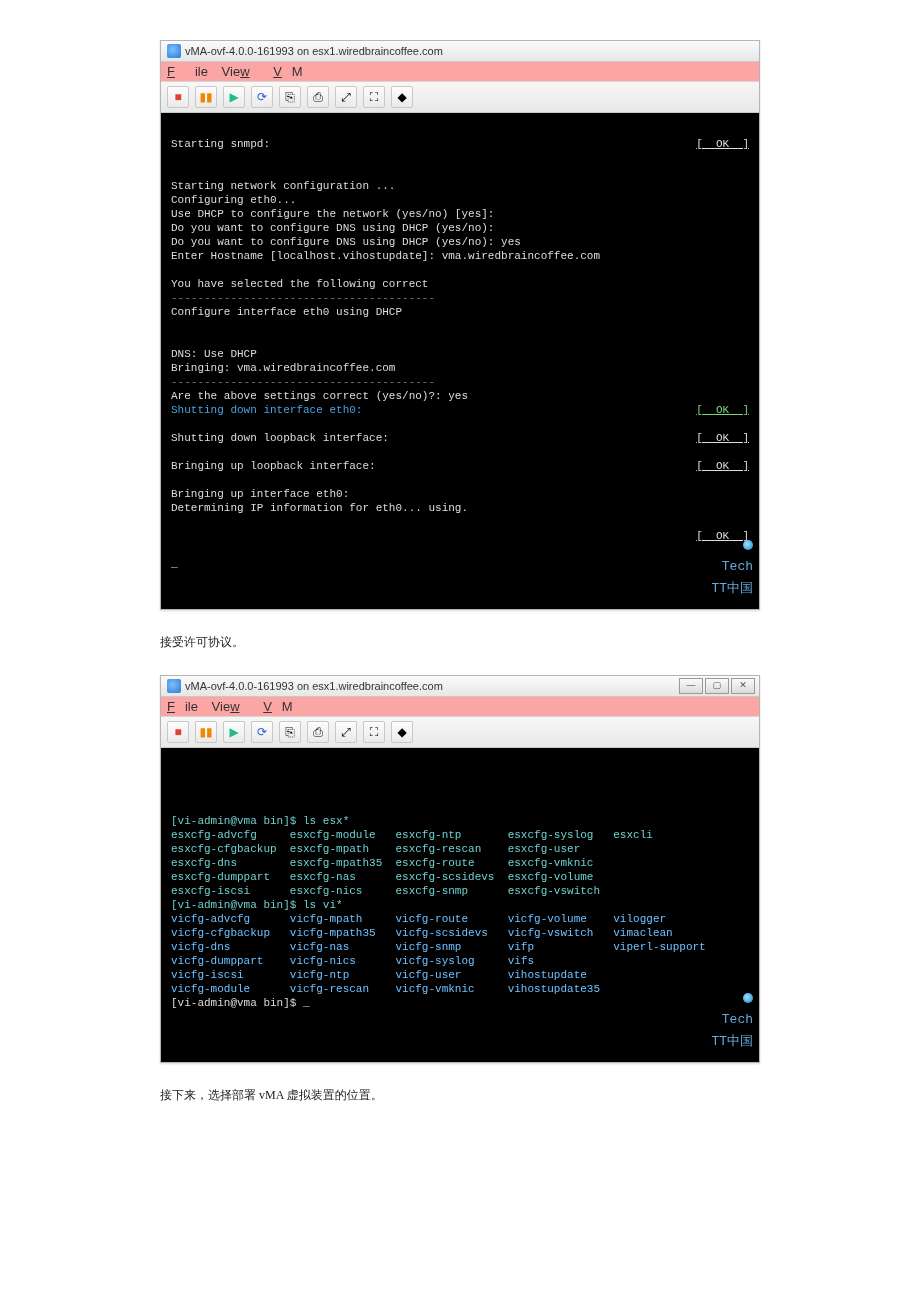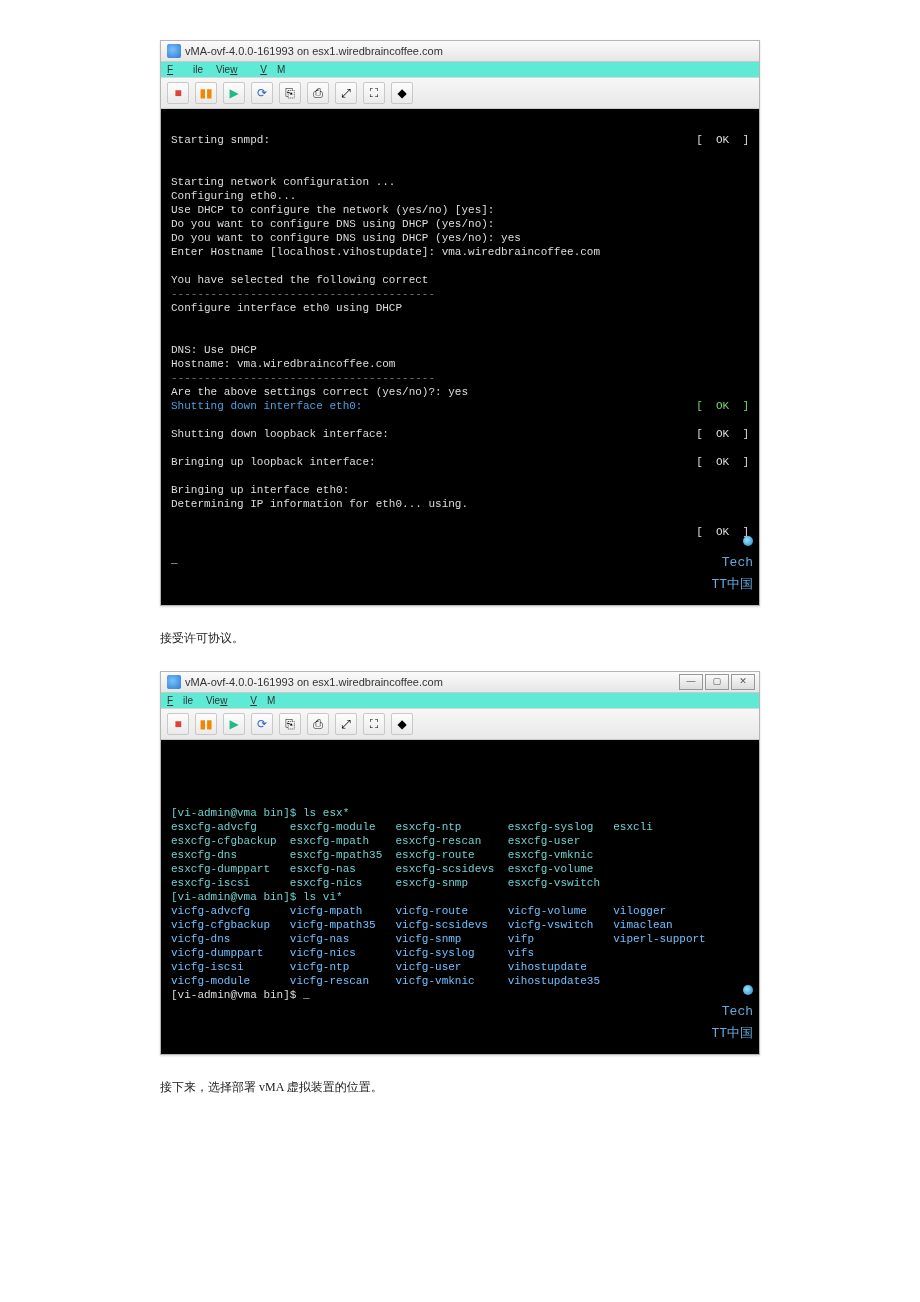--- a/index.html
+++ b/index.html
@@ -46,23 +46,23 @@
     text-align: center;
     color: #555;
   }
   .vm-icon {
     width: 14px;
     height: 14px;
     background: radial-gradient(circle at 40% 40%, #7cc0ff, #2a7bd1);
     border-radius: 2px;
   }
   .menubar {
-    background: #5eead4;
+    background: #fca5a5;
     padding: 2px 6px;
-    font-size: 10px;
+    font-size: 13px;
     color: #333;
     border-bottom: 1px solid #d6d6d6;
   }
   .menubar span { margin-right: 10px; }
   .under { text-decoration: underline; }
   .toolbar {
     background: linear-gradient(#f7f7f7,#e8e8e8);
     padding: 4px 6px;
     border-bottom: 1px solid #c9c9c9;
     display: flex;
@@ -93,21 +93,21 @@
     padding: 10px;
     min-height: 280px;
     white-space: pre;
     overflow: hidden;
     position: relative;
   }
   .console .ok { color: #7ad47a; }
   .console .dim { color: #777; }
   .console-row { display: flex; justify-content: flex-start; }
   .console-row .left { flex: 1; }
-  .console-row .right { white-space: pre; font-family: inherit; }
+  .console-row .right { white-space: pre; font-family: inherit; text-decoration: underline; }
   .console .highlight-line {
     color: #4aa0e0;
   }
   .watermark {
     position: absolute;
     right: 6px;
     bottom: 4px;
     font-size: 13px;
     color: #66aadd;
     text-align: right;
@@ -163,21 +163,21 @@
 <span>Do you want to configure DNS using DHCP (yes/no):</span>
 <span>Do you want to configure DNS using DHCP (yes/no): yes</span>
 <span>Enter Hostname [localhost.vihostupdate]: vma.wiredbraincoffee.com</span>
 <span></span>
 <span>You have selected the following correct</span>
 <span class="dim">----------------------------------------</span>
 <span>Configure interface eth0 using DHCP</span>
 <span></span>
 <span></span>
 <span>DNS: Use DHCP</span>
-<span>Hostname: vma.wiredbraincoffee.com</span>
+<span>Bringing: vma.wiredbraincoffee.com</span>
 <span class="dim">----------------------------------------</span>
 <span>Are the above settings correct (yes/no)?: yes</span>
 <div class="console-row"><span class="left highlight-line">Shutting down interface eth0:</span><span class="right ok">[  OK  ]</span></div>
 <div class="console-row"><span class="left">Shutting down loopback interface:</span><span class="right">[  OK  ]</span></div>
 <div class="console-row"><span class="left">Bringing up loopback interface:</span><span class="right">[  OK  ]</span></div>
 <span>Bringing up interface eth0:</span>
 <div class="console-row"><span class="left">Determining IP information for eth0... using.</span><span class="right"></span></div>
 <div class="console-row"><span class="left"> </span><span class="right">[  OK  ]</span></div>
 <span class="prompt">_</span>
       <div class="watermark">

